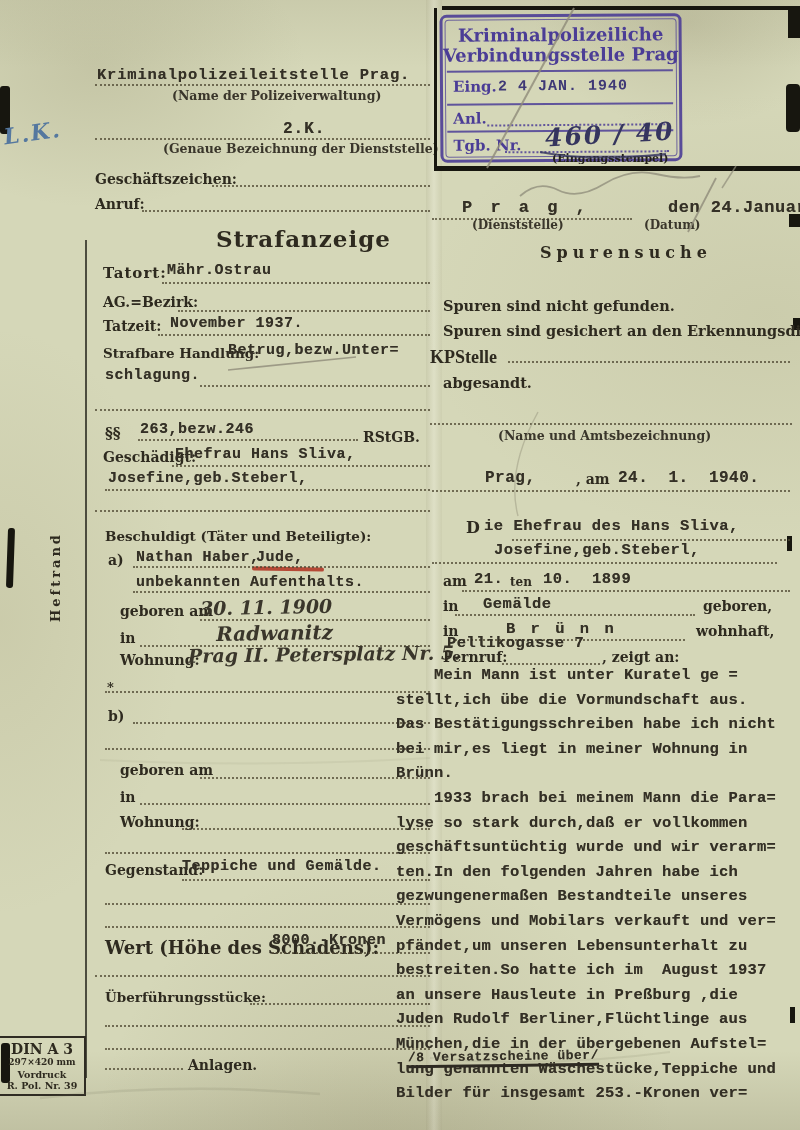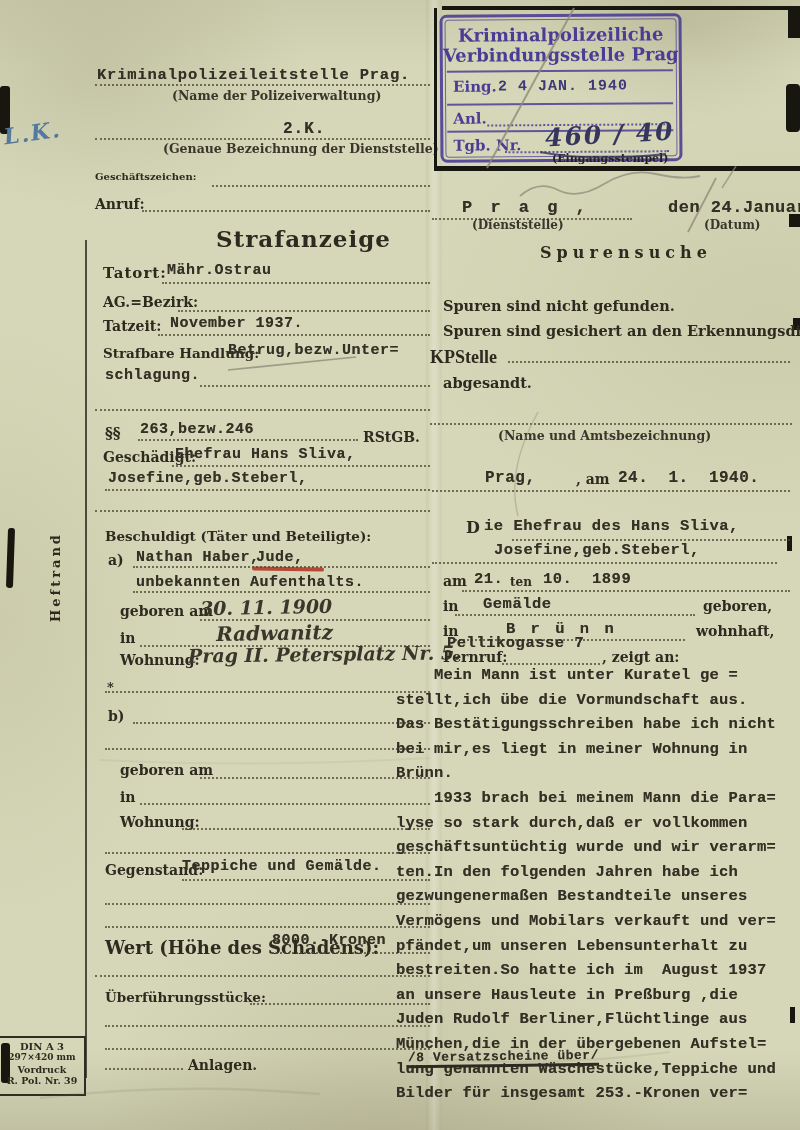--- a/index.html
+++ b/index.html
@@ -44,21 +44,21 @@
   <div class="mark" style="left:793px;top:318px;width:7px;height:12px;"></div>
   <div class="mark" style="left:787px;top:536px;width:5px;height:15px;"></div>
   <div class="mark" style="left:790px;top:1007px;width:5px;height:16px;"></div>
 
   <div class="t" style="left:97px;top:66px;font-size:15.5px;letter-spacing:.8px;">Kriminalpolizeileitstelle Prag.</div>
   <div class="dl" style="left:95px;top:84px;width:335px;"></div>
   <div class="cap" style="left:172px;top:88px;font-size:12.5px;">(Name der Polizeiverwaltung)</div>
   <div class="t" style="left:283px;top:120px;font-size:16px;letter-spacing:1px;">2.K.</div>
   <div class="dl" style="left:95px;top:138px;width:335px;"></div>
   <div class="cap" style="left:163px;top:141px;font-size:12.5px;">(Genaue Bezeichnung der Dienststelle)</div>
-  <div class="p" style="left:95px;top:171px;font-size:10px;">Geschäftszeichen:</div>
+  <div class="p" style="left:95px;top:171px;font-size:14px;">Geschäftszeichen:</div>
   <div class="dl" style="left:212px;top:185px;width:218px;"></div>
   <div class="p" style="left:95px;top:196px;font-size:14px;">Anruf:</div>
   <div class="dl" style="left:142px;top:210px;width:288px;"></div>
 
   <div class="mark" style="left:442px;top:6px;width:358px;height:4px;"></div>
   <div class="mark" style="left:434px;top:8px;width:3px;height:162px;"></div>
   <div class="mark" style="left:434px;top:166px;width:366px;height:5px;"></div>
   <div class="mark" style="left:788px;top:8px;width:12px;height:30px;"></div>
 
   <div class="abs" style="left:440px;top:14px;width:236px;height:142px;border:3px solid rgba(75,61,150,.9);border-radius:7px;transform:rotate(-.4deg);">
@@ -78,21 +78,21 @@
 
   <div class="h" style="left:545px;top:120px;font-size:25px;color:#35355e;letter-spacing:2px;transform:rotate(-3deg);">460 / 40</div>
   <div class="cap" style="left:552px;top:152px;font-size:11px;color:#221f18;">(Eingangsstempel)</div>
   <div class="blue" style="left:698px;top:28px;font-size:58px;transform:rotate(12deg);">1</div>
   <div class="blue" style="left:750px;top:130px;font-size:22px;transform:rotate(-8deg);letter-spacing:2px;">L.K.</div>
 
   <div class="t" style="left:462px;top:198px;font-size:17px;letter-spacing:4px;">P r a g ,</div>
   <div class="dl" style="left:432px;top:218px;width:200px;"></div>
   <div class="t" style="left:668px;top:198px;font-size:17px;">den 24.Januar 194</div>
   <div class="cap" style="left:472px;top:218px;">(Dienststelle)</div>
-  <div class="cap" style="left:704px;top:218px;text-align:right;">(Datum)</div>
+  <div class="cap" style="left:644px;top:218px;text-align:right;">(Datum)</div>
 
   <div class="p" style="left:540px;top:243px;font-size:16px;letter-spacing:5px;">Spurensuche</div>
   <div class="p" style="left:443px;top:297px;font-size:14.5px;">Spuren sind nicht gefunden.</div>
   <div class="p" style="left:443px;top:322px;font-size:14.5px;">Spuren sind gesichert an den Erkennungsdienst der</div>
   <div class="p" style="left:430px;top:347px;font-size:18px;font-family:Liberation Serif, serif;">KPStelle</div>
   <div class="dl" style="left:508px;top:361px;width:282px;"></div>
   <div class="p" style="left:443px;top:374px;font-size:14.5px;">abgesandt.</div>
 
   <div class="p" style="left:216px;top:225px;font-size:23px;letter-spacing:1px;">Strafanzeige</div>
   <div class="p" style="left:103px;top:264px;font-size:15px;letter-spacing:1px;">Tatort:</div>
@@ -211,21 +211,21 @@
     <div class="bodyline">bestreiten.So hatte ich im  August 1937</div>
     <div class="bodyline">an unsere Hausleute in Preßburg ,die</div>
     <div class="bodyline">Juden Rudolf Berliner,Flüchtlinge aus</div>
     <div class="bodyline">München,die in der übergebenen Aufstel=</div>
     <div class="bodyline">lung genannten Wäschestücke,Teppiche und</div>
     <div class="bodyline">Bilder für insgesamt 253.-Kronen ver=</div>
   </div>
   <div class="t" style="left:408px;top:1049px;font-size:13px;border-bottom:3px solid #2e2a22;transform:rotate(-.8deg);">/8 Versatzscheine über/</div>
 
   <div class="abs" style="left:0;top:1036px;width:84px;height:56px;border:2px solid #2f2c23;border-left:none;text-align:center;">
-    <div class="p" style="position:static;font-size:10px;margin-top:3px;">DIN A 3</div>
+    <div class="p" style="position:static;font-size:14px;margin-top:3px;">DIN A 3</div>
     <div class="p" style="position:static;font-size:9px;">297×420 mm</div>
     <div class="p" style="position:static;font-size:9.5px;margin-top:2px;">Vordruck</div>
     <div class="p" style="position:static;font-size:9.5px;">R. Pol. Nr. 39</div>
   </div>
 
   <svg width="800" height="1130" style="position:absolute;left:0;top:0;pointer-events:none;">
     <path d="M487,168 L574,8" stroke="#8e8b79" stroke-width="2" fill="none" opacity=".8"></path>
     <path d="M520,196 q18,-16 38,-6 t46,-6 t52,-10 t44,2" stroke="#8e8b79" stroke-width="1.8" fill="none" opacity=".75"></path>
     <path d="M688,232 L716,178" stroke="#8e8b79" stroke-width="1.8" fill="none" opacity=".8"></path>
     <path d="M722,188 l14,-22" stroke="#8e8b79" stroke-width="1.5" fill="none" opacity=".7"></path>

